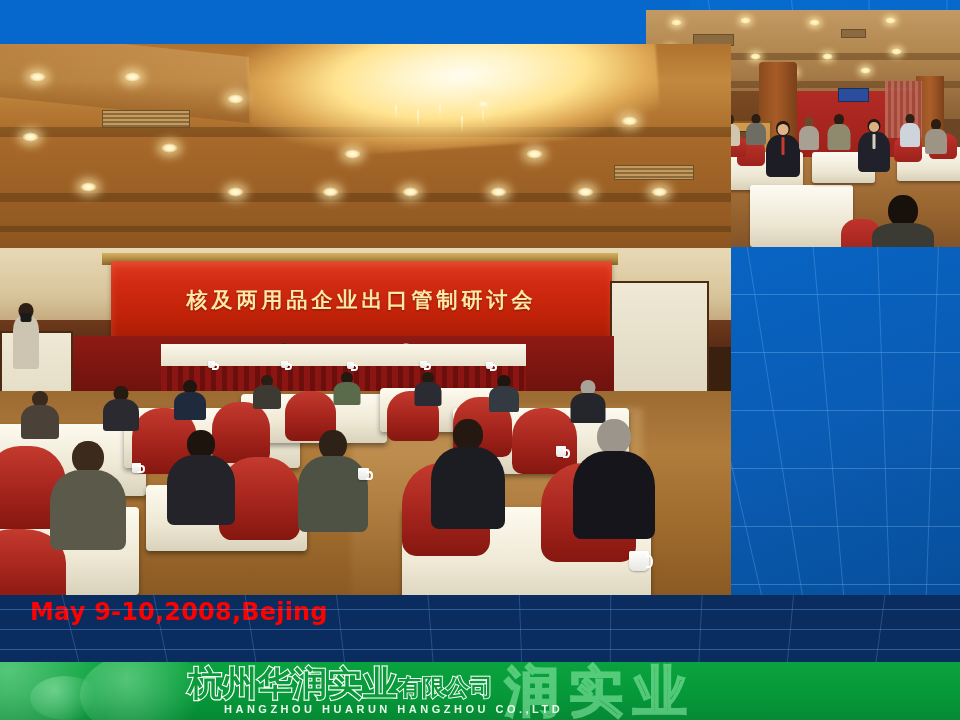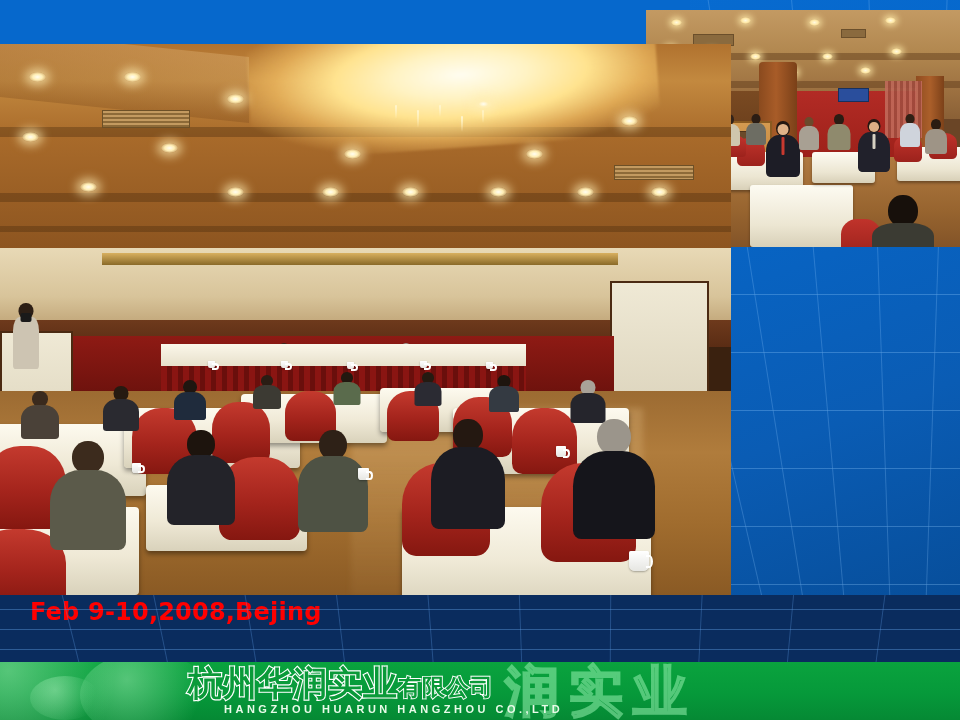--- a/index.html
+++ b/index.html
@@ -508,20 +508,23 @@
     <div class="pm-light" style="left:79%;top:26%"></div>
     <div class="pm-light" style="left:89%;top:26%"></div>
 
     <div class="pm-vent" style="left:14%;top:12%;width:12%;height:3.2%"></div>
     <div class="pm-vent" style="left:84%;top:22%;width:11%;height:2.6%"></div>
 
     <div class="pm-wall"></div>
     <div class="pm-wall-dark"></div>
 
     <div class="pm-banner-rail"></div>
+    <div class="pm-banner">
+      <span class="bn-text">核及两用品企业出口管制研讨会</span>
+    </div>
 
     <div class="pm-screen"></div>
     <div class="pm-screen-r"></div>
 
     <div class="pm-stage"></div>
 
     <div class="pm-speaker" style="left:30.5%;top:54.4%">
       <div class="s-head"></div>
         <div class="s-face"></div>
         <div class="s-body"></div>
@@ -645,21 +648,21 @@
     </div>
 
     <div class="pm-cup" style="left:86%;top:92%;width:20px;height:20px"></div>
     <div class="pm-cup" style="left:49%;top:77%;width:11px;height:12px"></div>
     <div class="pm-cup" style="left:76%;top:73%;width:10px;height:11px"></div>
     <div class="pm-cup" style="left:18%;top:76%;width:9px;height:10px"></div>
   </div>
 
   <div class="title-band" id="titleBand">
     <div class="title-text">
-      <div class="title-line2">Feb 9-10,2008,Bejing</div>
+      <div class="title-line2">May 9-10,2008,Bejing</div>
     </div>
   <div class="tb-grid-lat" style="top: 14px;"></div>
       <div class="tb-grid-lat" style="top: 34px;"></div>
       <div class="tb-grid-lat" style="top: 54px;"></div>
       <div class="tb-grid-lon" style="left: 70px; transform: rotate(-14deg);"></div>
       <div class="tb-grid-lon" style="left: 160px; transform: rotate(-11.6deg);"></div>
       <div class="tb-grid-lon" style="left: 250px; transform: rotate(-9.2deg);"></div>
       <div class="tb-grid-lon" style="left: 340px; transform: rotate(-6.8deg);"></div>
       <div class="tb-grid-lon" style="left: 430px; transform: rotate(-4.4deg);"></div>
       <div class="tb-grid-lon" style="left: 520px; transform: rotate(-2deg);"></div>

